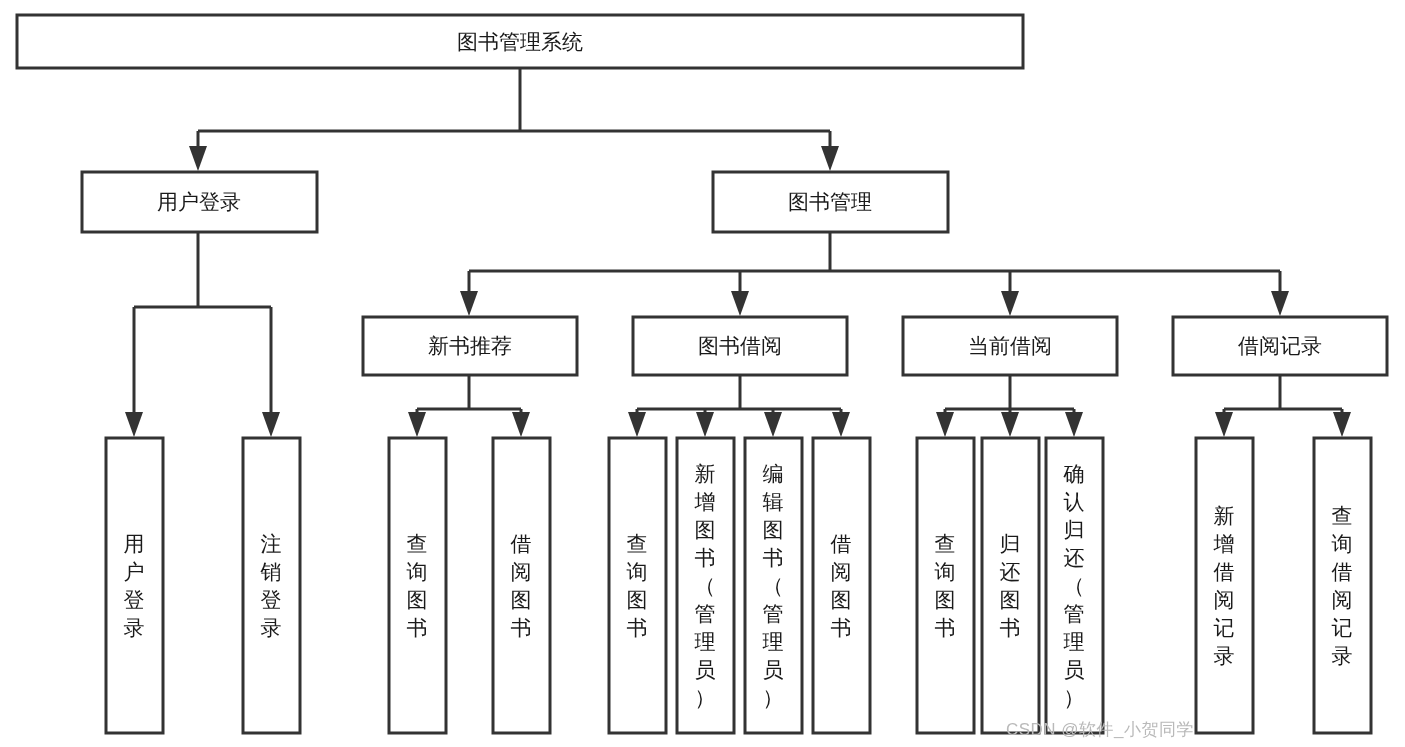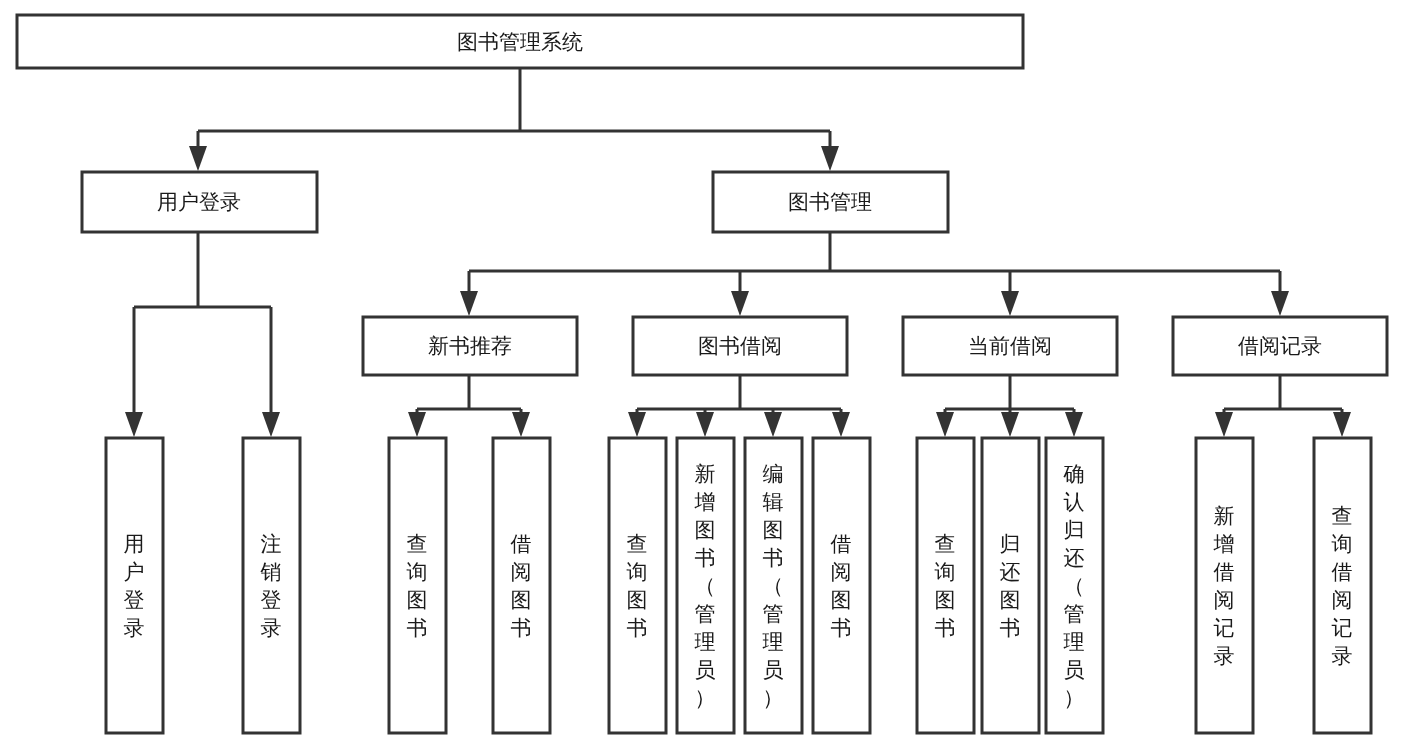--- a/index.html
+++ b/index.html
@@ -244,13 +244,14 @@
       <text class="vnode-label" x="1224" y="0"><tspan x="1224" y="523.34">新</tspan><tspan x="1224" y="551.34">增</tspan><tspan x="1224" y="579.34">借</tspan><tspan x="1224" y="607.34">阅</tspan><tspan x="1224" y="635.34">记</tspan><tspan x="1224" y="663.34">录</tspan></text>
     </g>
 
     <g>
       <rect class="node-box" x="1314" y="438" width="57" height="295"></rect>
       <text class="vnode-label" x="1342" y="0"><tspan x="1342" y="523.34">查</tspan><tspan x="1342" y="551.34">询</tspan><tspan x="1342" y="579.34">借</tspan><tspan x="1342" y="607.34">阅</tspan><tspan x="1342" y="635.34">记</tspan><tspan x="1342" y="663.34">录</tspan></text>
     </g>
 
   </svg>
 
+  <div class="watermark">CSDN @软件_小贺同学</div>
 </div>
 
 </body></html>

